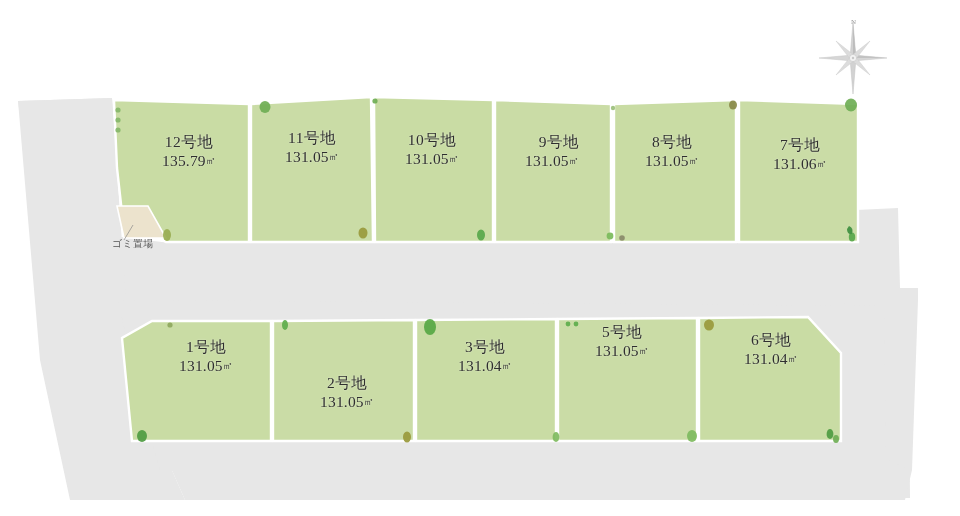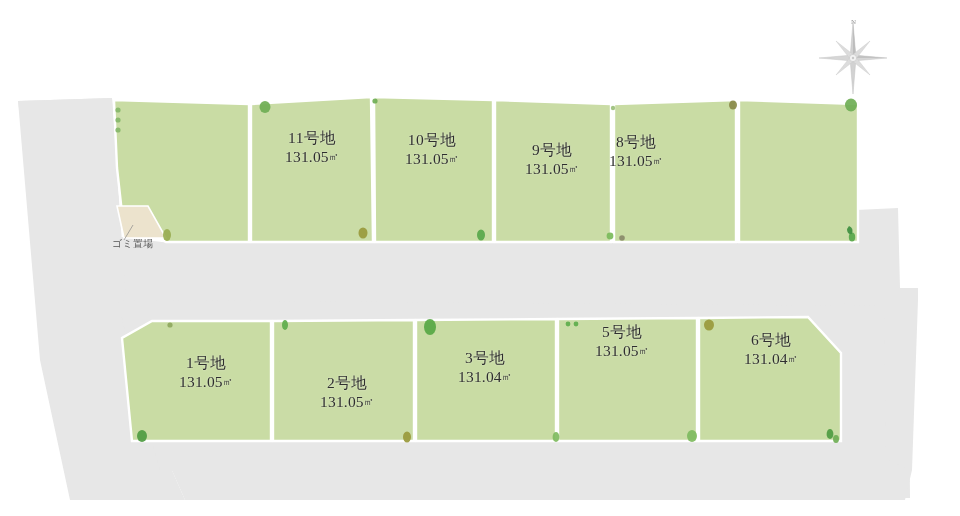--- a/index.html
+++ b/index.html
@@ -141,53 +141,61 @@
       <polygon points="0,-3 34,0 0,0" fill="#c2c2c2"></polygon>
 
       <polygon points="-17,-17 2,-2 17,17 -2,2" fill="#dcdcdc" stroke="#c8c8c8" stroke-width="0.4"></polygon>
       <polygon points="17,-17 2,2 -17,17 -2,-2" fill="#dcdcdc" stroke="#c8c8c8" stroke-width="0.4"></polygon>
       <circle cx="0" cy="0" r="3.6" fill="#f2f2f2" stroke="#c4c4c4" stroke-width="0.6"></circle>
       <circle cx="0" cy="0" r="1.2" fill="#c8c8c8"></circle>
     </g>
 
   </svg>
 
+  <div class="lot-label" style="left:189px;top:152px;transform:translate(-50%,-50%);">
+    <span class="lot-name">12号地</span>
+    <span class="lot-area"><span>135.79</span><span class="unit">㎡</span></span>
+  </div>
 
   <div class="lot-label" style="left:312px;top:148px;transform:translate(-50%,-50%);">
     <span class="lot-name">11号地</span>
     <span class="lot-area"><span>131.05</span><span class="unit">㎡</span></span>
   </div>
 
   <div class="lot-label" style="left:432px;top:150px;transform:translate(-50%,-50%);">
     <span class="lot-name">10号地</span>
     <span class="lot-area"><span>131.05</span><span class="unit">㎡</span></span>
   </div>
 
-  <div class="lot-label" style="left:552px;top:160px;transform:translate(-50%,-50%);">
+  <div class="lot-label" style="left:552px;top:152px;transform:translate(-50%,-50%);text-align:right;">
     <span class="lot-name">9号地</span>
     <span class="lot-area"><span>131.05</span><span class="unit">㎡</span></span>
   </div>
 
-  <div class="lot-label" style="left:636px;top:152px;transform:translate(-50%,-50%);">
+  <div class="lot-label" style="left:672px;top:152px;transform:translate(-50%,-50%);">
     <span class="lot-name">8号地</span>
     <span class="lot-area"><span>131.05</span><span class="unit">㎡</span></span>
   </div>
 
-
-  <div class="lot-label" style="left:206px;top:357px;transform:translate(-50%,-50%);margin-top:16px;">
+  <div class="lot-label" style="left:800px;top:155px;transform:translate(-50%,-50%);">
+    <span class="lot-name">7号地</span>
+    <span class="lot-area"><span>131.06</span><span class="unit">㎡</span></span>
+  </div>
+
+  <div class="lot-label" style="left:206px;top:357px;transform:translate(-50%,-50%);">
     <span class="lot-name">1号地</span>
     <span class="lot-area"><span>131.05</span><span class="unit">㎡</span></span>
   </div>
 
   <div class="lot-label" style="left:347px;top:357px;transform:translate(-50%,-50%);margin-top:36px;">
     <span class="lot-name">2号地</span>
     <span class="lot-area"><span>131.05</span><span class="unit">㎡</span></span>
   </div>
 
-  <div class="lot-label" style="left:485px;top:368px;transform:translate(-50%,-50%);">
+  <div class="lot-label" style="left:485px;top:357px;transform:translate(-50%,-50%);">
     <span class="lot-name">3号地</span>
     <span class="lot-area"><span>131.04</span><span class="unit">㎡</span></span>
   </div>
 
   <div class="lot-label" style="left:622px;top:342px;transform:translate(-50%,-50%);">
     <span class="lot-name">5号地</span>
     <span class="lot-area"><span>131.05</span><span class="unit">㎡</span></span>
   </div>
 
   <div class="lot-label" style="left:771px;top:350px;transform:translate(-50%,-50%);">

